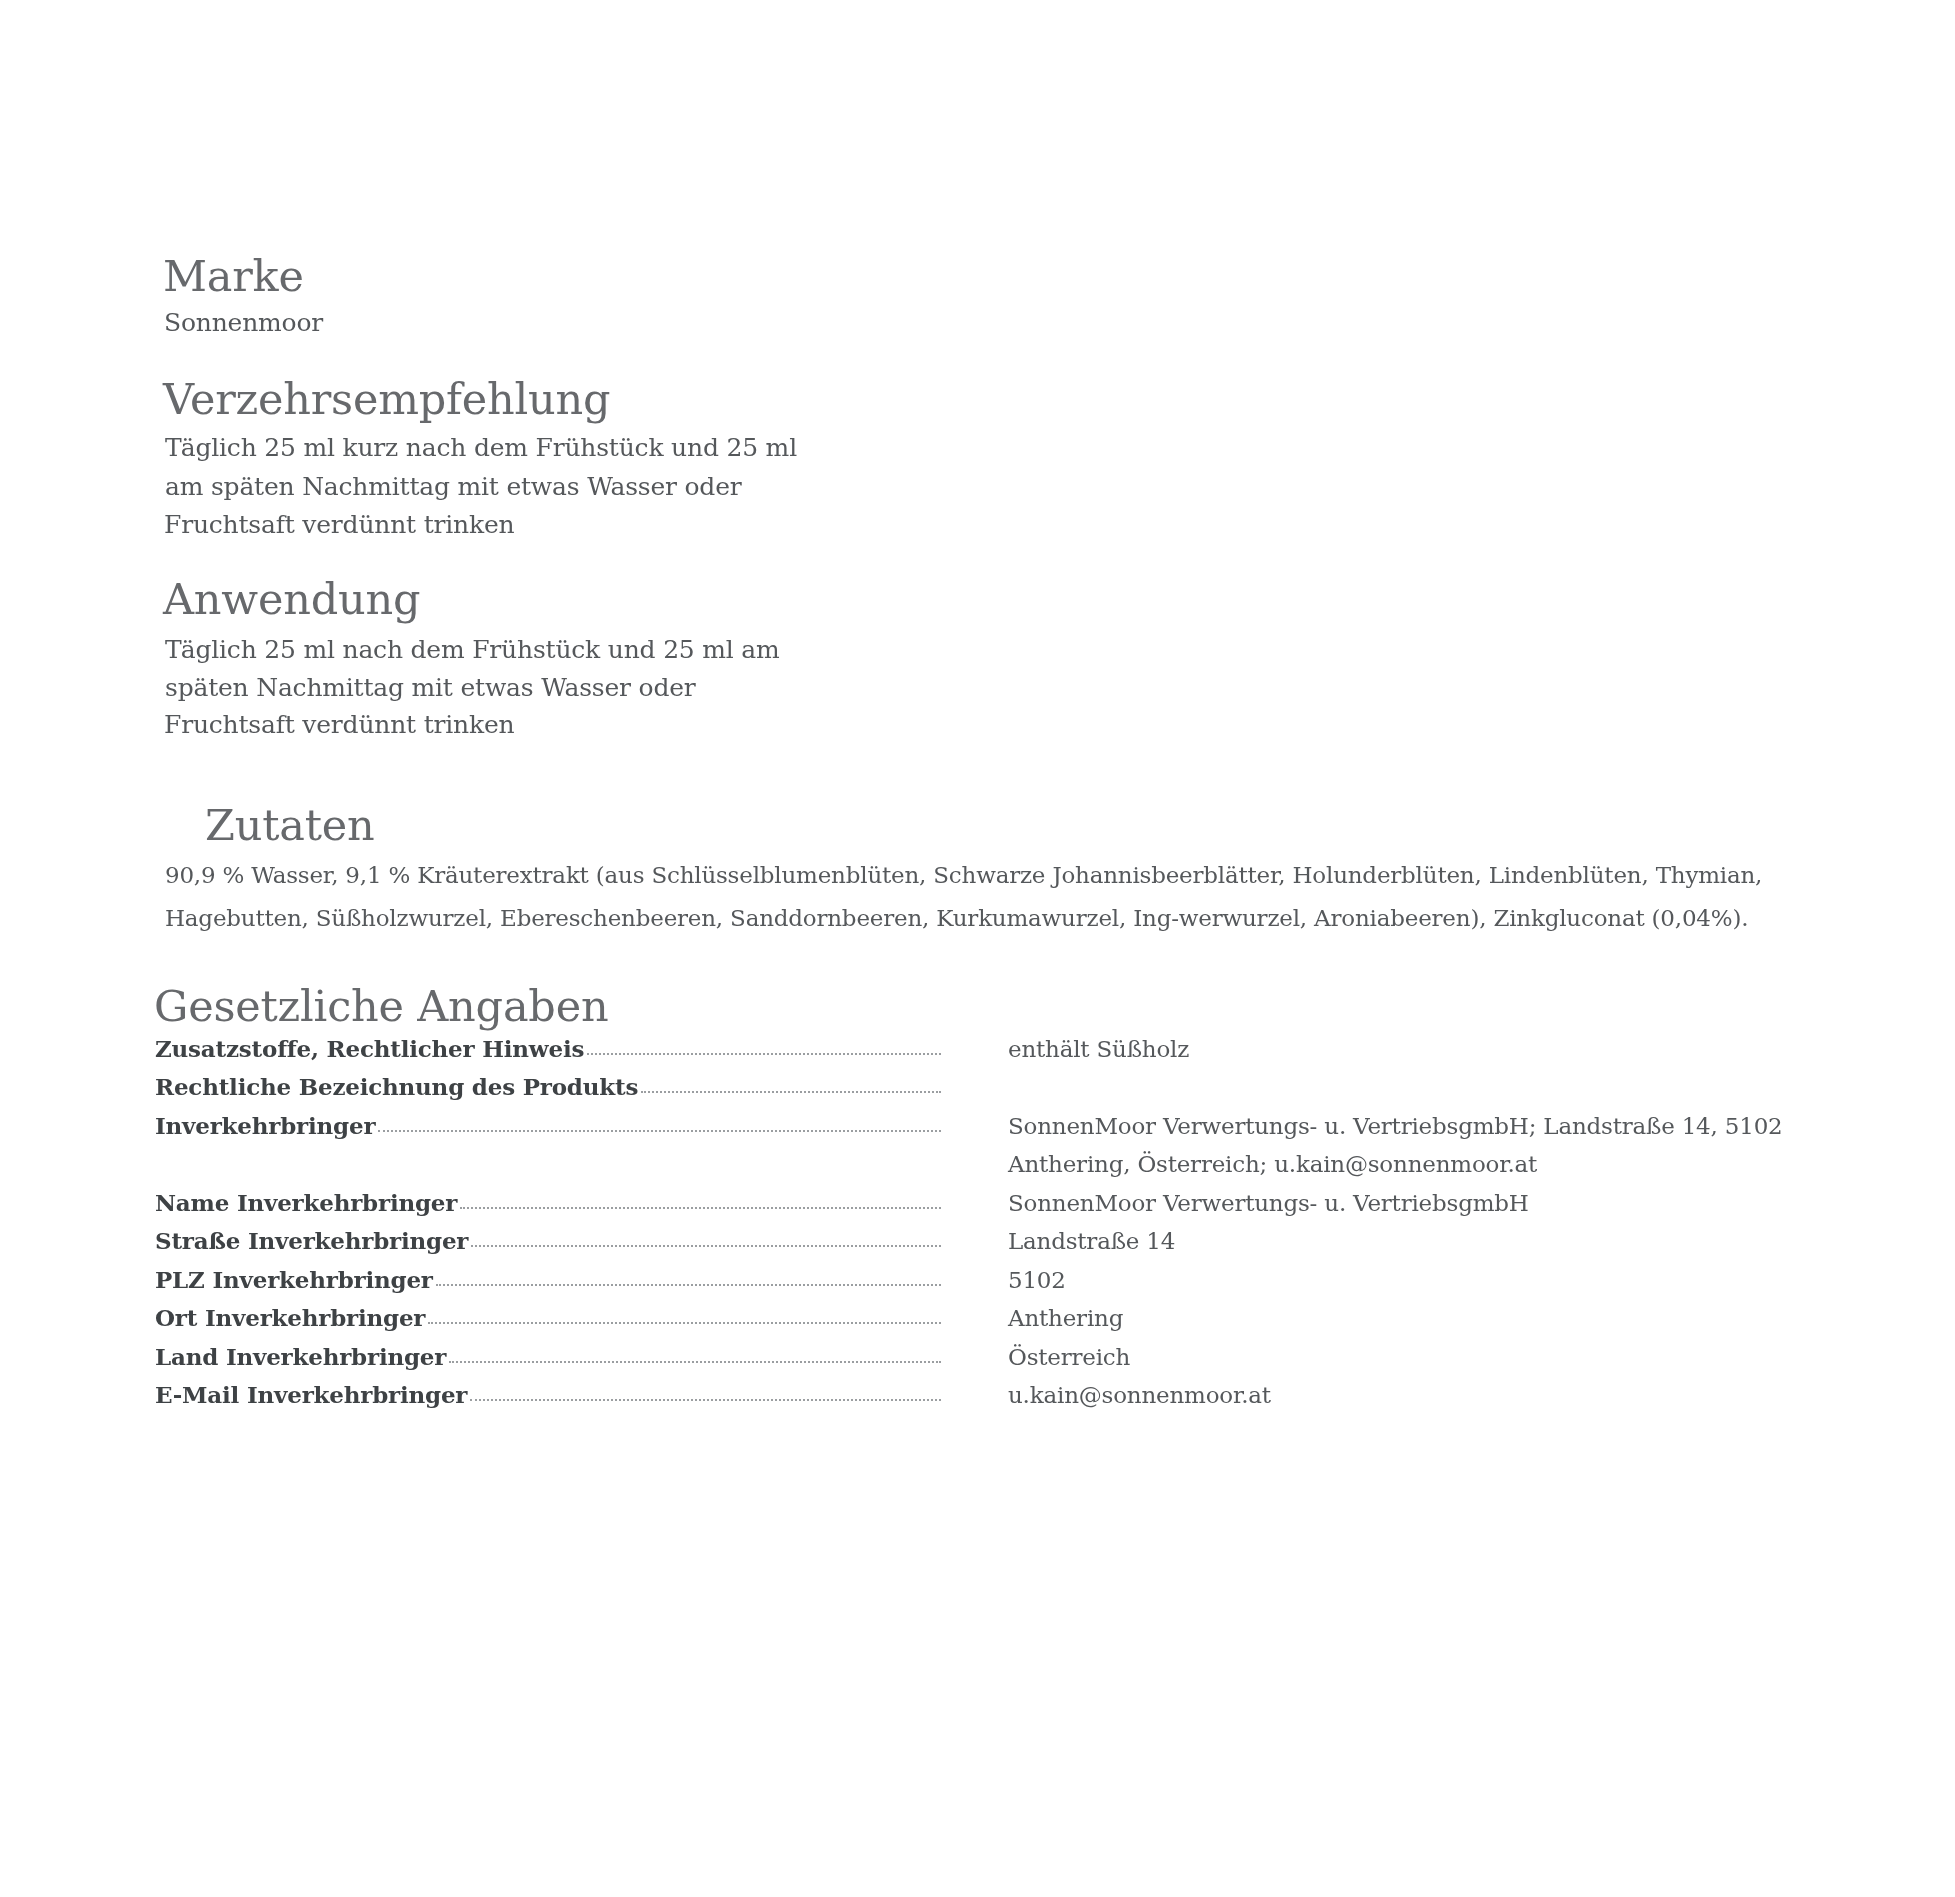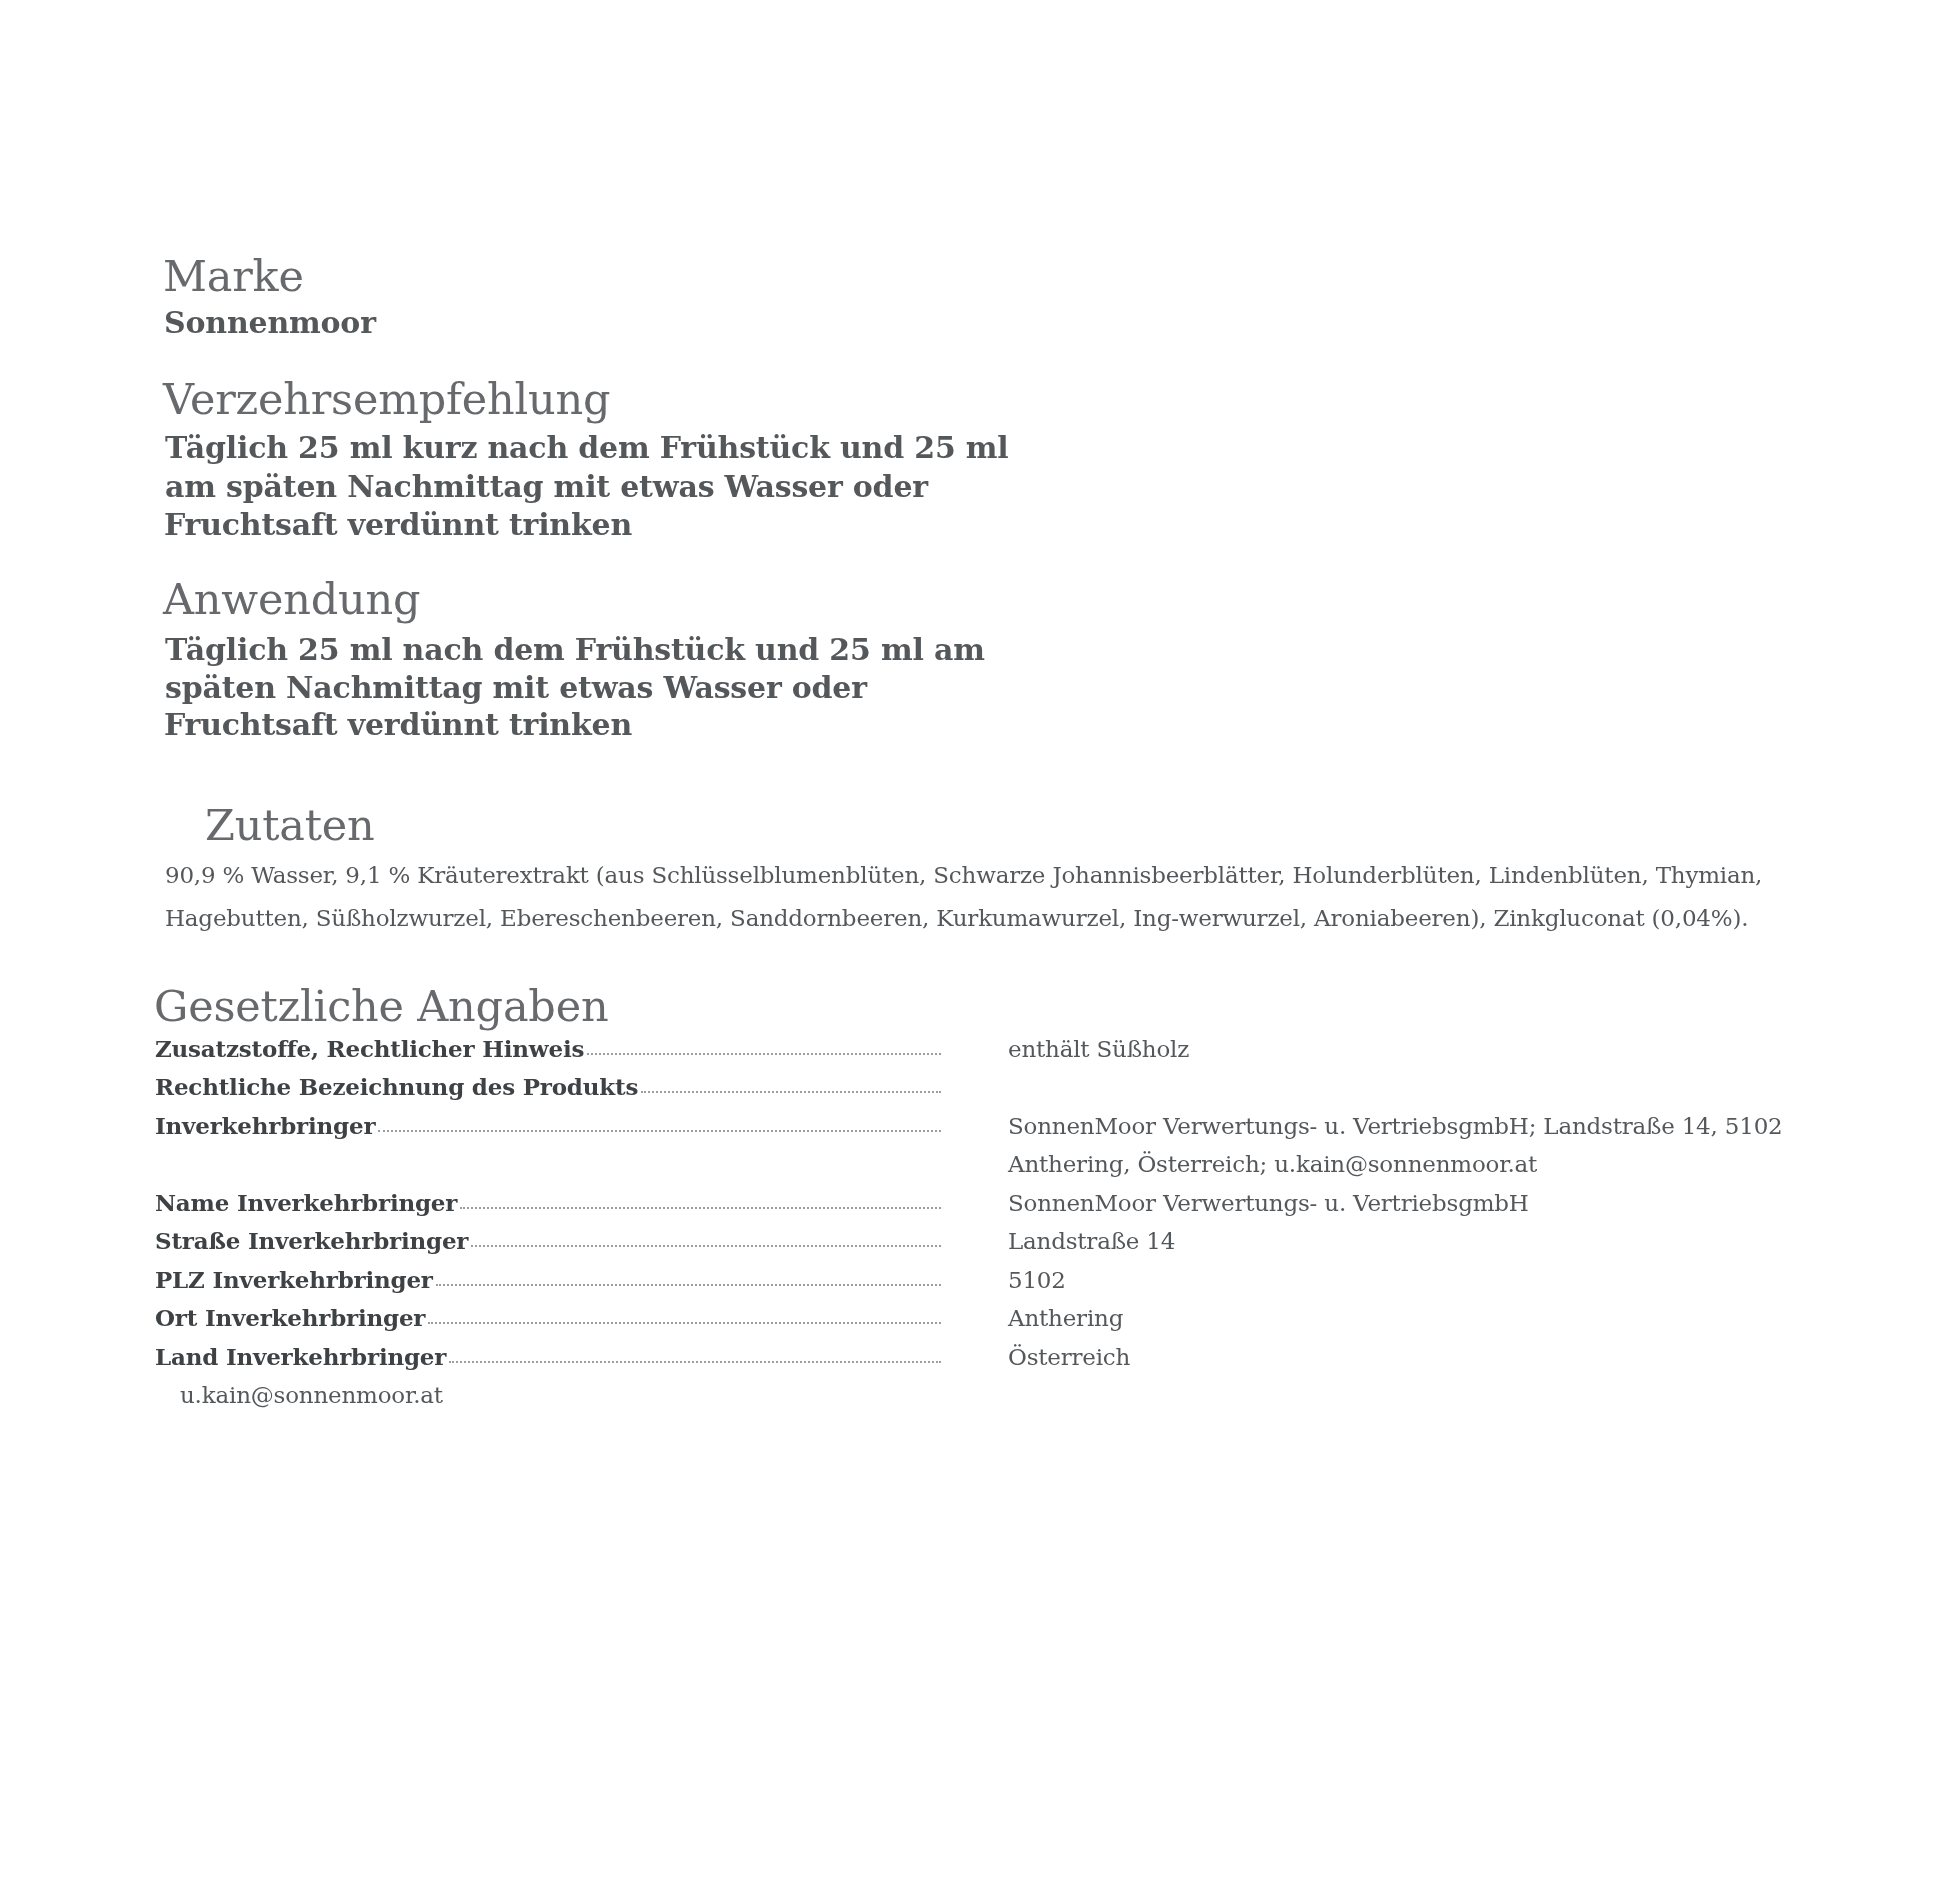--- a/index.html
+++ b/index.html
@@ -18,25 +18,24 @@
   .abs { position: absolute; }
 
   .section-heading {
     font-size: 43px;
     line-height: 42px;
     font-weight: 400;
     color: #67696c;
     white-space: nowrap;
   }
   .body-line {
-    font-size: 30px;
+    font-size: 25px;
     line-height: 39px;
     color: #55585b;
     white-space: nowrap;
-    font-weight: bold;
   }
   .zutaten-line {
     font-size: 23px;
     line-height: 43px;
     color: #55585b;
     white-space: nowrap;
   }
 
   
   .legal-row {
@@ -171,17 +170,21 @@
   <div class="legal-labelwrap">
     <span class="legal-label">Land Inverkehrbringer</span>
     <span class="dot-leader"></span>
   </div>
   <div class="legal-value">
     <span class="vline">Österreich</span>
   </div>
 </div>
 
 <div class="legal-row" style="top:1376px;">
+  <div class="legal-labelwrap">
+    <span class="legal-label">E-Mail Inverkehrbringer</span>
+    <span class="dot-leader"></span>
+  </div>
   <div class="legal-value">
     <span class="vline">u.kain@sonnenmoor.at</span>
   </div>
 </div>
 
 
 </body></html>

